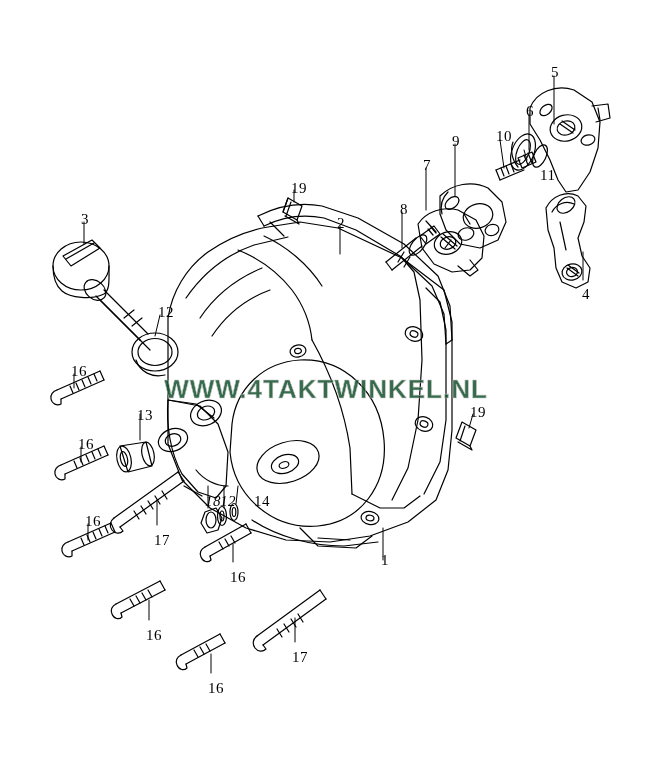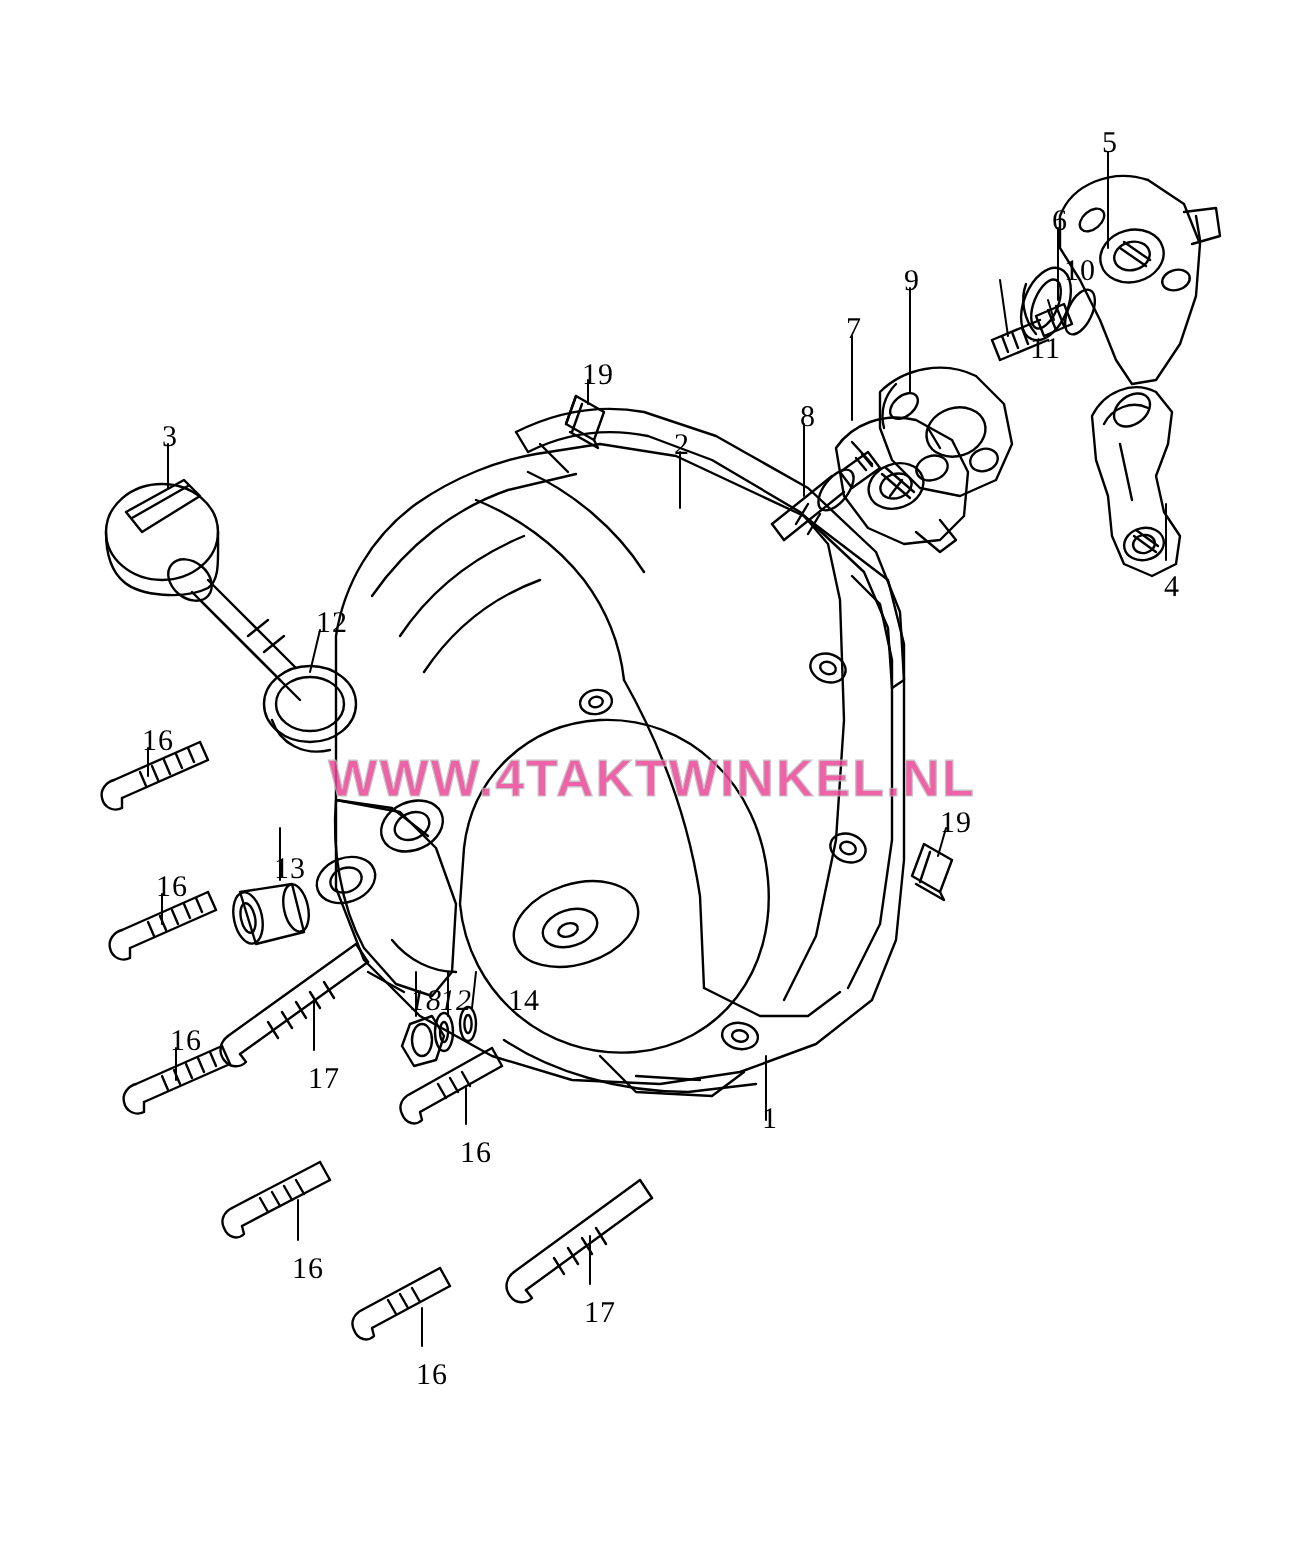--- a/index.html
+++ b/index.html
@@ -5,21 +5,21 @@
   html,body{margin:0;padding:0;background:#fff;}
   body{width:650px;height:784px;overflow:hidden;
        font-family:"Liberation Serif",serif;}
   #diagram{position:relative;width:650px;height:784px;background:#ffffff;}
   #art{position:absolute;left:0;top:0;width:650px;height:784px;}
   .lbl{position:absolute;font-family:"Liberation Serif",serif;font-size:15px;
        color:#000;letter-spacing:.5px;line-height:1;white-space:nowrap;}
   #wm{position:absolute;left:168px;top:372px;width:316px;height:34px;
       display:flex;align-items:center;justify-content:center;
       font-family:"Liberation Sans",sans-serif;font-weight:bold;font-size:26px;
-      letter-spacing:1px;color:#ec4899;opacity:.85;pointer-events:none;
+      letter-spacing:1px;color:#14532d;opacity:.85;pointer-events:none;
       -webkit-text-stroke:.6px #bdbdbd;}
 </style>
 </head>
 <body>
 
 <div id="diagram">
 
   <svg id="art" viewBox="0 0 650 784" xmlns="http://www.w3.org/2000/svg">
     <rect x="0" y="0" width="650" height="784" fill="#ffffff"></rect>
 
@@ -304,24 +304,24 @@
 
   <div class="lbl" style="left: 381px; top: 553px;">1</div>
   <div class="lbl" style="left: 337px; top: 216px;">2</div>
   <div class="lbl" style="left: 81px; top: 212px;">3</div>
   <div class="lbl" style="left: 582px; top: 287px;">4</div>
   <div class="lbl" style="left: 551px; top: 65px;">5</div>
   <div class="lbl" style="left: 526px; top: 104px;">6</div>
   <div class="lbl" style="left: 423px; top: 158px;">7</div>
   <div class="lbl" style="left: 400px; top: 202px;">8</div>
   <div class="lbl" style="left: 452px; top: 134px;">9</div>
-  <div class="lbl" style="left: 496px; top: 129px; margin-left: 36px;">10</div>
-  <div class="lbl" style="left: 515px; top: 168px;">11</div>
+  <div class="lbl" style="left: 496px; top: 129px;">10</div>
+  <div class="lbl" style="left: 540px; top: 168px;">11</div>
   <div class="lbl" style="left: 220px; top: 494px; font-style: italic;">12</div>
-  <div class="lbl" style="left: 137px; top: 428px; text-align: right;">13</div>
+  <div class="lbl" style="left: 137px; top: 408px; text-align: right;">13</div>
   <div class="lbl" style="left: 234px; top: 494px; margin-left: 20px;">14</div>
   <div class="lbl" style="left: 158px; top: 305px;">12</div>
   <div class="lbl" style="left: 71px; top: 364px;">16</div>
   <div class="lbl" style="left: 78px; top: 437px;">16</div>
   <div class="lbl" style="left: 85px; top: 514px;">16</div>
   <div class="lbl" style="left: 146px; top: 628px;">16</div>
   <div class="lbl" style="left: 208px; top: 681px;">16</div>
   <div class="lbl" style="left: 230px; top: 570px;">16</div>
   <div class="lbl" style="left: 154px; top: 533px;">17</div>
   <div class="lbl" style="left: 292px; top: 650px;">17</div>

